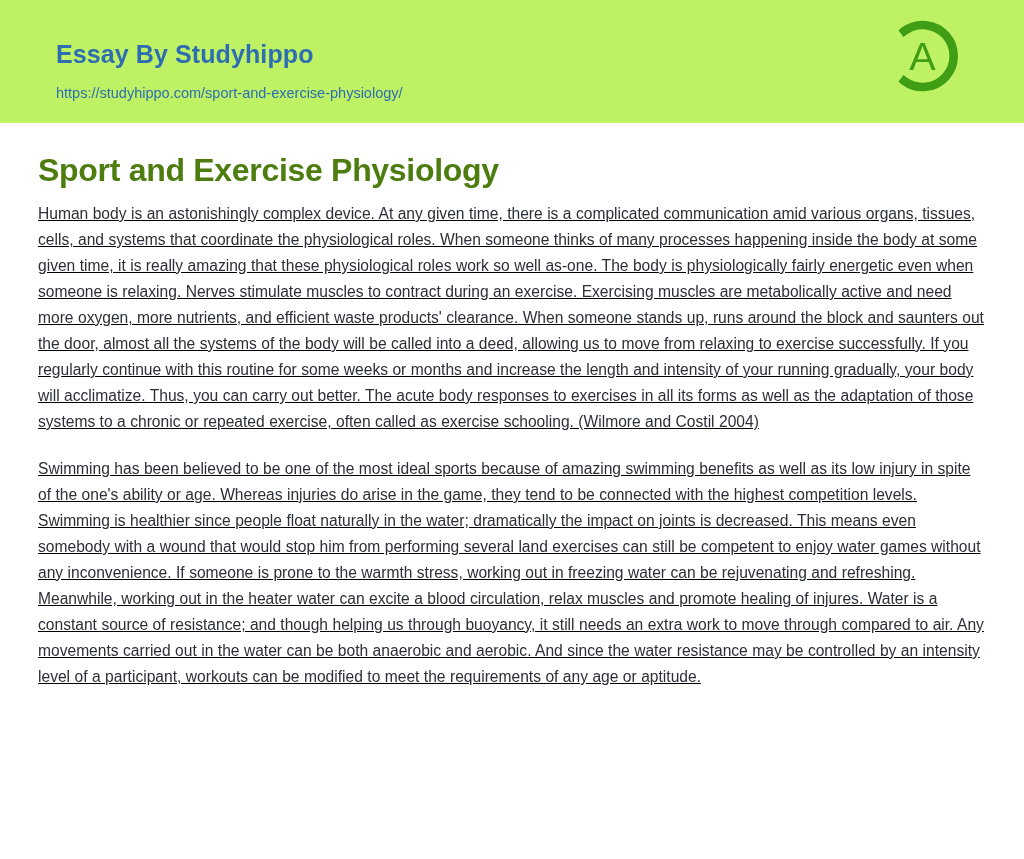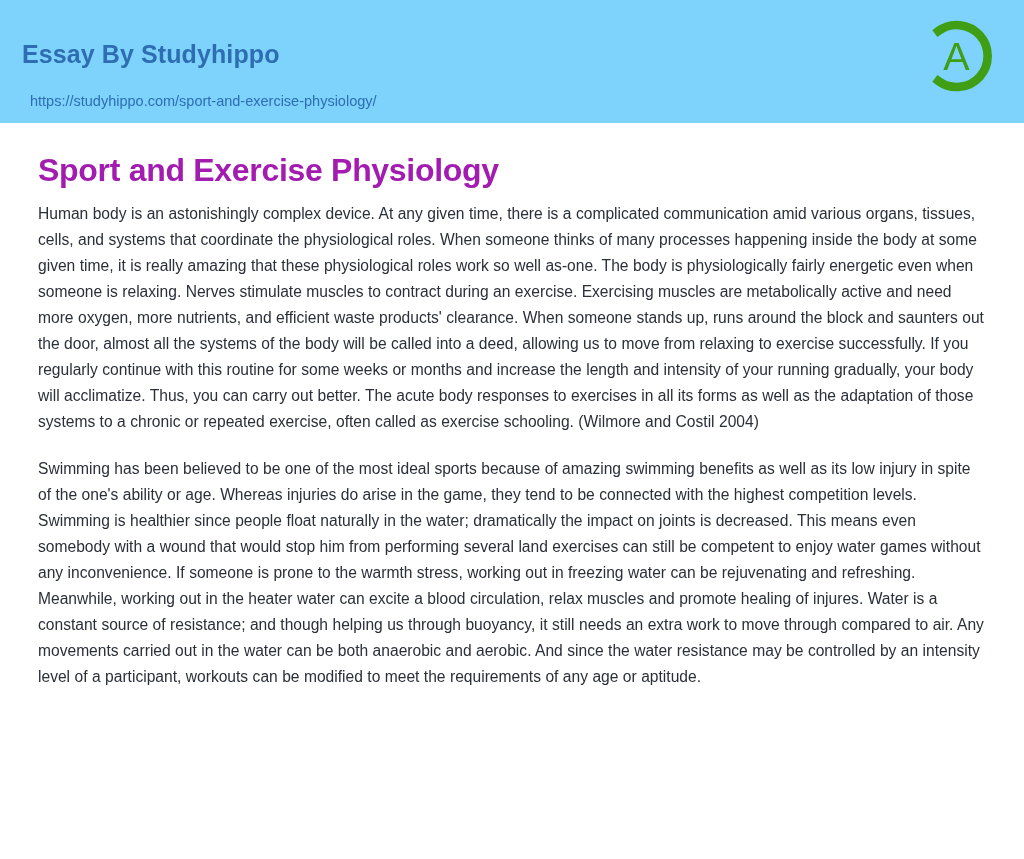--- a/index.html
+++ b/index.html
@@ -13,23 +13,23 @@
     background: #ffffff;
     font-family: "Liberation Sans", sans-serif;
     overflow: hidden;
   }
 
   
   .site-header {
     box-sizing: border-box;
     width: 1024px;
     height: 123px;
-    background: #7dd3fc;
+    background: #bef264;
     position: relative;
-    padding: 0 22px;
+    padding: 0 56px;
   }
   .header-inner {
     position: relative;
     height: 100%;
   }
   .brand-title {
     position: absolute;
     left: 0;
     top: 40px;
     margin: 0;
@@ -37,21 +37,21 @@
     line-height: 29px;
     font-weight: bold;
     color: #2e6db2;
     letter-spacing: 0.1px;
     white-space: nowrap;
   }
   .brand-url {
     position: absolute;
     left: 0;
     top: 84px;
-    margin: 8px;
+    margin: 0;
     font-size: 14.5px;
     line-height: 19px;
     color: #2e6db2;
     text-decoration: none;
     white-space: nowrap;
   }
   .brand-logo {
     position: absolute;
     right: 0;
     top: 13px;
@@ -65,25 +65,26 @@
     box-sizing: border-box;
     width: 1024px;
     padding: 0 38px;
   }
   .article-title {
     margin: 0;
     padding-top: 27px;
     font-size: 32px;
     line-height: 40px;
     font-weight: bold;
-    color: #a21caf;
+    color: #4d7c0f;
     letter-spacing: -0.3px;
   }
   .article-body {
     padding-top: 11px;
+    text-decoration: underline;
   }
   .article-body p {
     margin: 0 0 21px 0;
     font-size: 15.6px;
     line-height: 26px;
     color: #2b2f38;
     text-align: left;
     word-spacing: 0.1px;
   }
   .article-body p:last-child {

